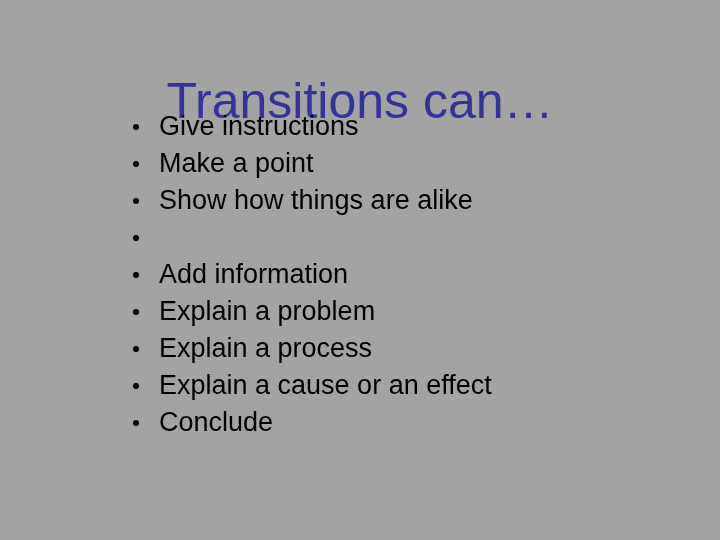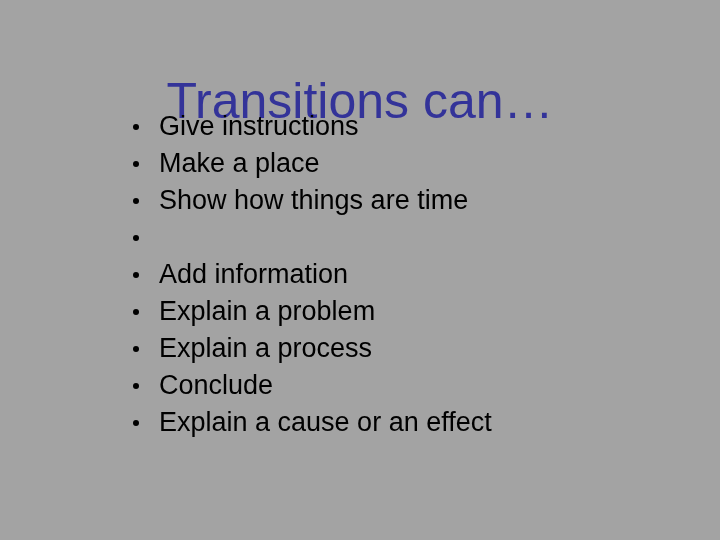--- a/index.html
+++ b/index.html
@@ -88,26 +88,26 @@
 
   <ul class="bullet-list">
 
     <li class="bullet-item">
       <span class="bullet-marker"></span>
       <span class="bullet-text">Give instructions</span>
     </li>
 
     <li class="bullet-item">
       <span class="bullet-marker"></span>
-      <span class="bullet-text">Make a place</span>
+      <span class="bullet-text">Make a point</span>
     </li>
 
     <li class="bullet-item">
       <span class="bullet-marker"></span>
-      <span class="bullet-text">Show how things are time</span>
+      <span class="bullet-text">Show how things are alike</span>
     </li>
 
     <li class="bullet-item">
       <span class="bullet-marker"></span>
     </li>
 
     <li class="bullet-item">
       <span class="bullet-marker"></span>
       <span class="bullet-text">Add information</span>
     </li>
@@ -119,23 +119,23 @@
       <span class="bullet-text">Explain a problem</span>
     </li>
 
     <li class="bullet-item">
       <span class="bullet-marker"></span>
       <span class="bullet-text">Explain a process</span>
     </li>
 
     <li class="bullet-item">
       <span class="bullet-marker"></span>
-      <span class="bullet-text">Conclude</span>
+      <span class="bullet-text">Explain a cause or an effect</span>
     </li>
 
     <li class="bullet-item">
       <span class="bullet-marker"></span>
-      <span class="bullet-text">Explain a cause or an effect</span>
+      <span class="bullet-text">Conclude</span>
     </li>
 
   </ul>
 
 </div>
 
 </body></html>

